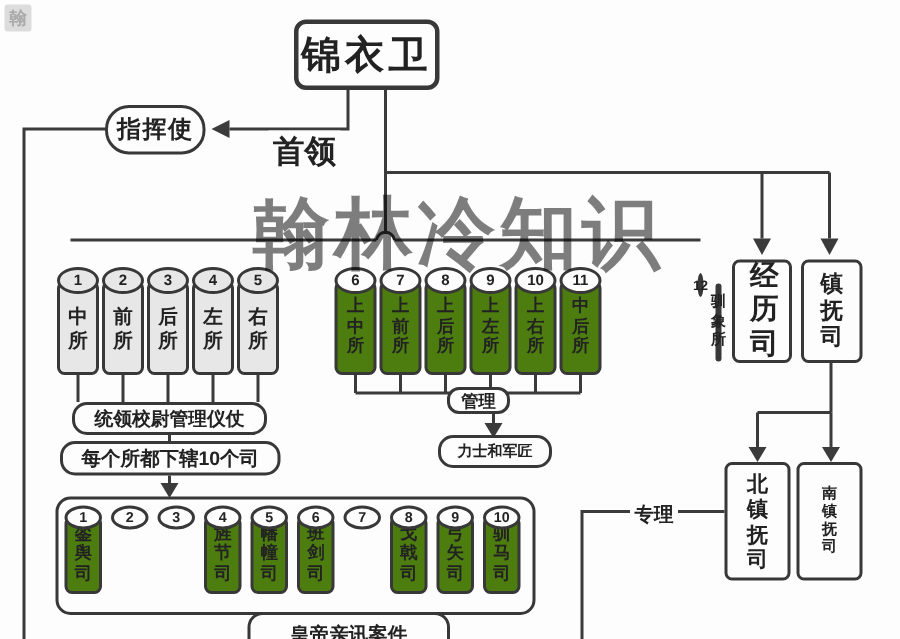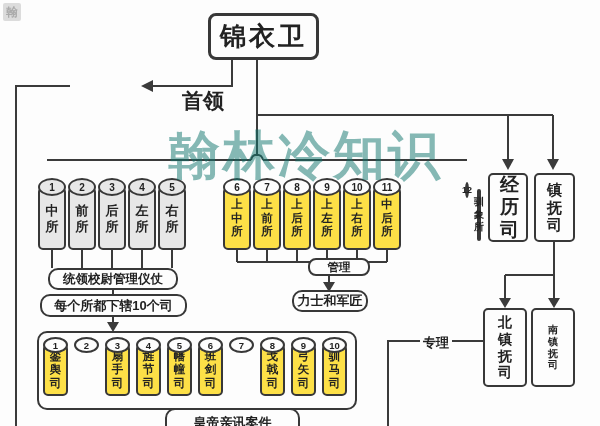--- a/index.html
+++ b/index.html
@@ -21,21 +21,21 @@
   .vbox{border-radius:5px;}
   .vtext{width:16px;line-height:1.18;word-break:break-all;text-align:center;margin:0 auto;font-weight:bold;}
   
   .cyl{position:absolute;z-index:3;width:28px;}
   .cyl-top{
     position:relative;z-index:2;height:18px;border:2px solid #383838;border-radius:50%;
     background:#fdfdfd;display:flex;align-items:center;justify-content:center;
     font-size:10px;font-weight:bold;box-sizing:border-box;
   }
   .cyl-body{
-    margin-top:-9px;border:2px solid #383838;border-radius:5px;background:#fde047;
+    margin-top:-9px;border:2px solid #383838;border-radius:5px;background:#4d7c0f;
     box-sizing:border-box;display:flex;align-items:center;justify-content:center;
   }
   .cylA .cyl-top,.cylA .cyl-body{background:#e7e7e7;}
   .cylA .cyl-body{height:63px;}
   .cylA .vtext{width:15px;font-size:13px;}
   .cylB .cyl-body{height:63px;}
   .cylB .vtext{width:13px;font-size:11.5px;}
   .cylE{width:28px;}
   .cylE .cyl-top{height:16px;font-size:9px;margin-left:28px;}
   .cylE .cyl-body{height:52px;margin-left:40px;}
@@ -43,21 +43,21 @@
   .cylS{width:25px;}
   .cylS .cyl-top{height:16px;font-size:9.5px;}
   .cylS .cyl-body{height:52px;}
   .cylS .vtext{width:13px;font-size:11.5px;}
   .edge-label{
     position:absolute;z-index:4;background:#fdfdfd;font-weight:bold;
     padding:0 3px;white-space:nowrap;
   }
   .watermark-center{
     position:absolute;z-index:6;left:168px;top:121px;font-size:52px;font-weight:bold;
-    color:#0f766e;opacity:0.5;letter-spacing:3px;pointer-events:none;white-space:nowrap;
+    color:#000000;opacity:0.5;letter-spacing:3px;pointer-events:none;white-space:nowrap;
   }
   .watermark-corner{
     position:absolute;z-index:6;left:3px;top:3px;width:18px;height:18px;
     background:#cfcfcf;opacity:0.7;color:#888;font-size:12px;font-weight:bold;
     display:flex;align-items:center;justify-content:center;border-radius:2px;pointer-events:none;
   }
 </style>
 </head>
 <body>
 
@@ -111,21 +111,22 @@
       <polygon points="107,322 119,322 113,332"></polygon>
       <polygon points="323,282 335,282 329,292"></polygon>
       <polygon points="499,298 511,298 505,308"></polygon>
       <polygon points="548,298 560,298 554,308"></polygon>
     </g>
   </svg>
 
   <div class="watermark-corner">翰</div>
   <div class="watermark-center">翰林冷知识</div>
 
-  <div class="node rootbox" style="left:208px;top:13px;width:111px;height:47px;">锦衣卫</div>
+  <div class="node rootbox" style="left:196px;top:13px;width:97px;height:47px;">锦衣卫</div>
+  <div class="node pill" style="left:70px;top:70px;width:67px;height:33px;">指挥使</div>
   <div class="edge-label" style="left:179px;top:87px;font-size:21px;">首领</div>
 
   <div class="cyl cylA" style="left:38px;top:178px;">
     <div class="cyl-top">1</div>
     <div class="cyl-body">
         <div class="vtext">中所</div>
       </div>
   </div>
   <div class="cyl cylA" style="left:68px;top:178px;">
     <div class="cyl-top">2</div>
@@ -205,23 +206,20 @@
     <div class="cyl-top">1</div>
     <div class="cyl-body">
         <div class="vtext">銮舆司</div>
       </div>
   </div>
   <div class="cyl cylS" style="left:74px;top:337px;">
     <div class="cyl-top">2</div>
   </div>
   <div class="cyl cylS" style="left:105px;top:337px;">
     <div class="cyl-top">3</div>
-    <div class="cyl-body">
-        <div class="vtext">扇手司</div>
-      </div>
   </div>
   <div class="cyl cylS" style="left:136px;top:337px;">
     <div class="cyl-top">4</div>
     <div class="cyl-body">
         <div class="vtext">旌节司</div>
       </div>
   </div>
   <div class="cyl cylS" style="left:167px;top:337px;">
     <div class="cyl-top">5</div>
     <div class="cyl-body">
@@ -249,22 +247,22 @@
         <div class="vtext">弓矢司</div>
       </div>
   </div>
   <div class="cyl cylS" style="left:322px;top:337px;">
     <div class="cyl-top">10</div>
     <div class="cyl-body">
         <div class="vtext">驯马司</div>
       </div>
   </div>
 
-  <div class="node smalltag" style="left:308px;top:258px;width:62px;height:18px;font-family:Liberation Mono, monospace;">管理</div>
-  <div class="node banner" style="left:292px;top:290px;width:76px;height:22px;font-size:13px;">力士和军匠</div>
+  <div class="node smalltag" style="left:298px;top:258px;width:42px;height:18px;font-family:Liberation Mono, monospace;">管理</div>
+  <div class="node banner" style="left:292px;top:290px;width:76px;height:22px;font-size:10px;">力士和军匠</div>
 
   <div class="node vbox" style="left:488px;top:173px;width:40px;height:69px;">
     <div class="vtext" style="font-size:19px;">经历司</div>
   </div>
   <div class="node vbox" style="left:483px;top:308px;width:44px;height:79px;">
     <div class="vtext" style="font-size:14px;">北镇抚司</div>
   </div>
   <div class="node vbox" style="left:534px;top:173px;width:41px;height:69px;">
     <div class="vtext" style="font-size:15px;">镇抚司</div>
   </div>

